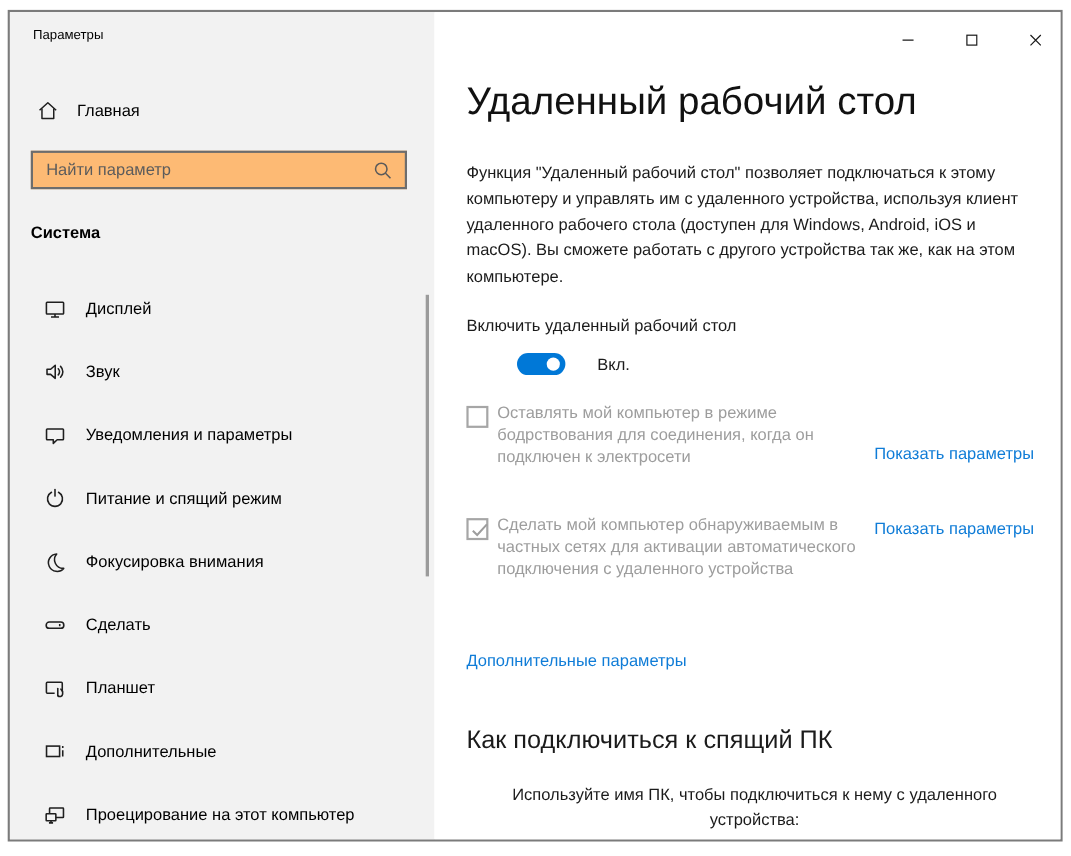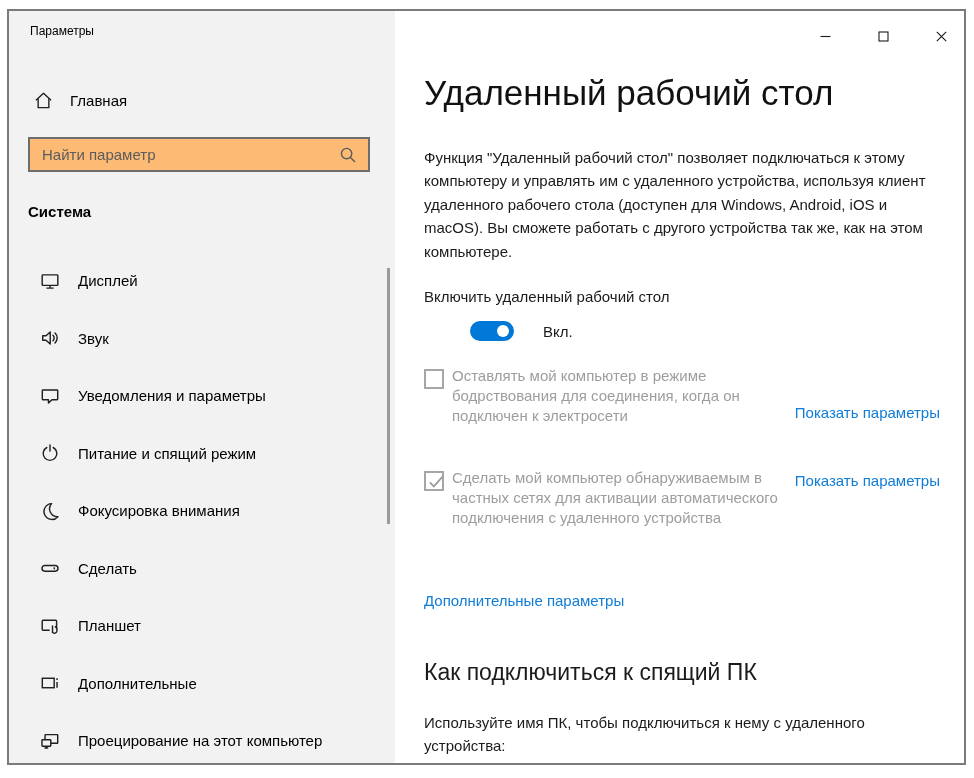--- a/index.html
+++ b/index.html
@@ -45,21 +45,21 @@
   .cb-row.second{top:457px;}
   .cbbox{position:absolute;left:0;top:3px;width:20px;height:20px;box-sizing:border-box;
          border:2px solid #a6a6a6;background:#fff;}
   .cbbox svg{position:absolute;left:-1px;top:-2px;}
   .cbtext{margin-left:28px;width:332px;font-size:15px;line-height:20px;color:#9d9d9d;}
   .showlink{position:absolute;right:24px;font-size:15px;color:#0f7cd7;cursor:pointer;}
   .showlink.first{top:393px;}
   .showlink.second{top:461px;}
   .adv-link{position:absolute;left:29px;top:581px;font-size:15px;color:#0f7cd7;cursor:pointer;}
   .h2{position:absolute;left:29px;top:648px;font-size:23px;font-weight:400;color:#1b1b1b;}
-  .bottom-text{position:absolute;left:29px;top:700px;width:524px;font-size:15px;line-height:23.4px;color:#1b1b1b;}
+  .bottom-text{position:absolute;left:29px;top:700px;width:524px;font-size:15px;line-height:23.4px;color:#1b1b1b;text-align:center;}
   svg{display:block;}
 </style>
 </head>
 <body>
 
 <div class="window">
  <div class="winner">
 
   <div class="sidebar">
     <div class="app-title">Параметры</div>

